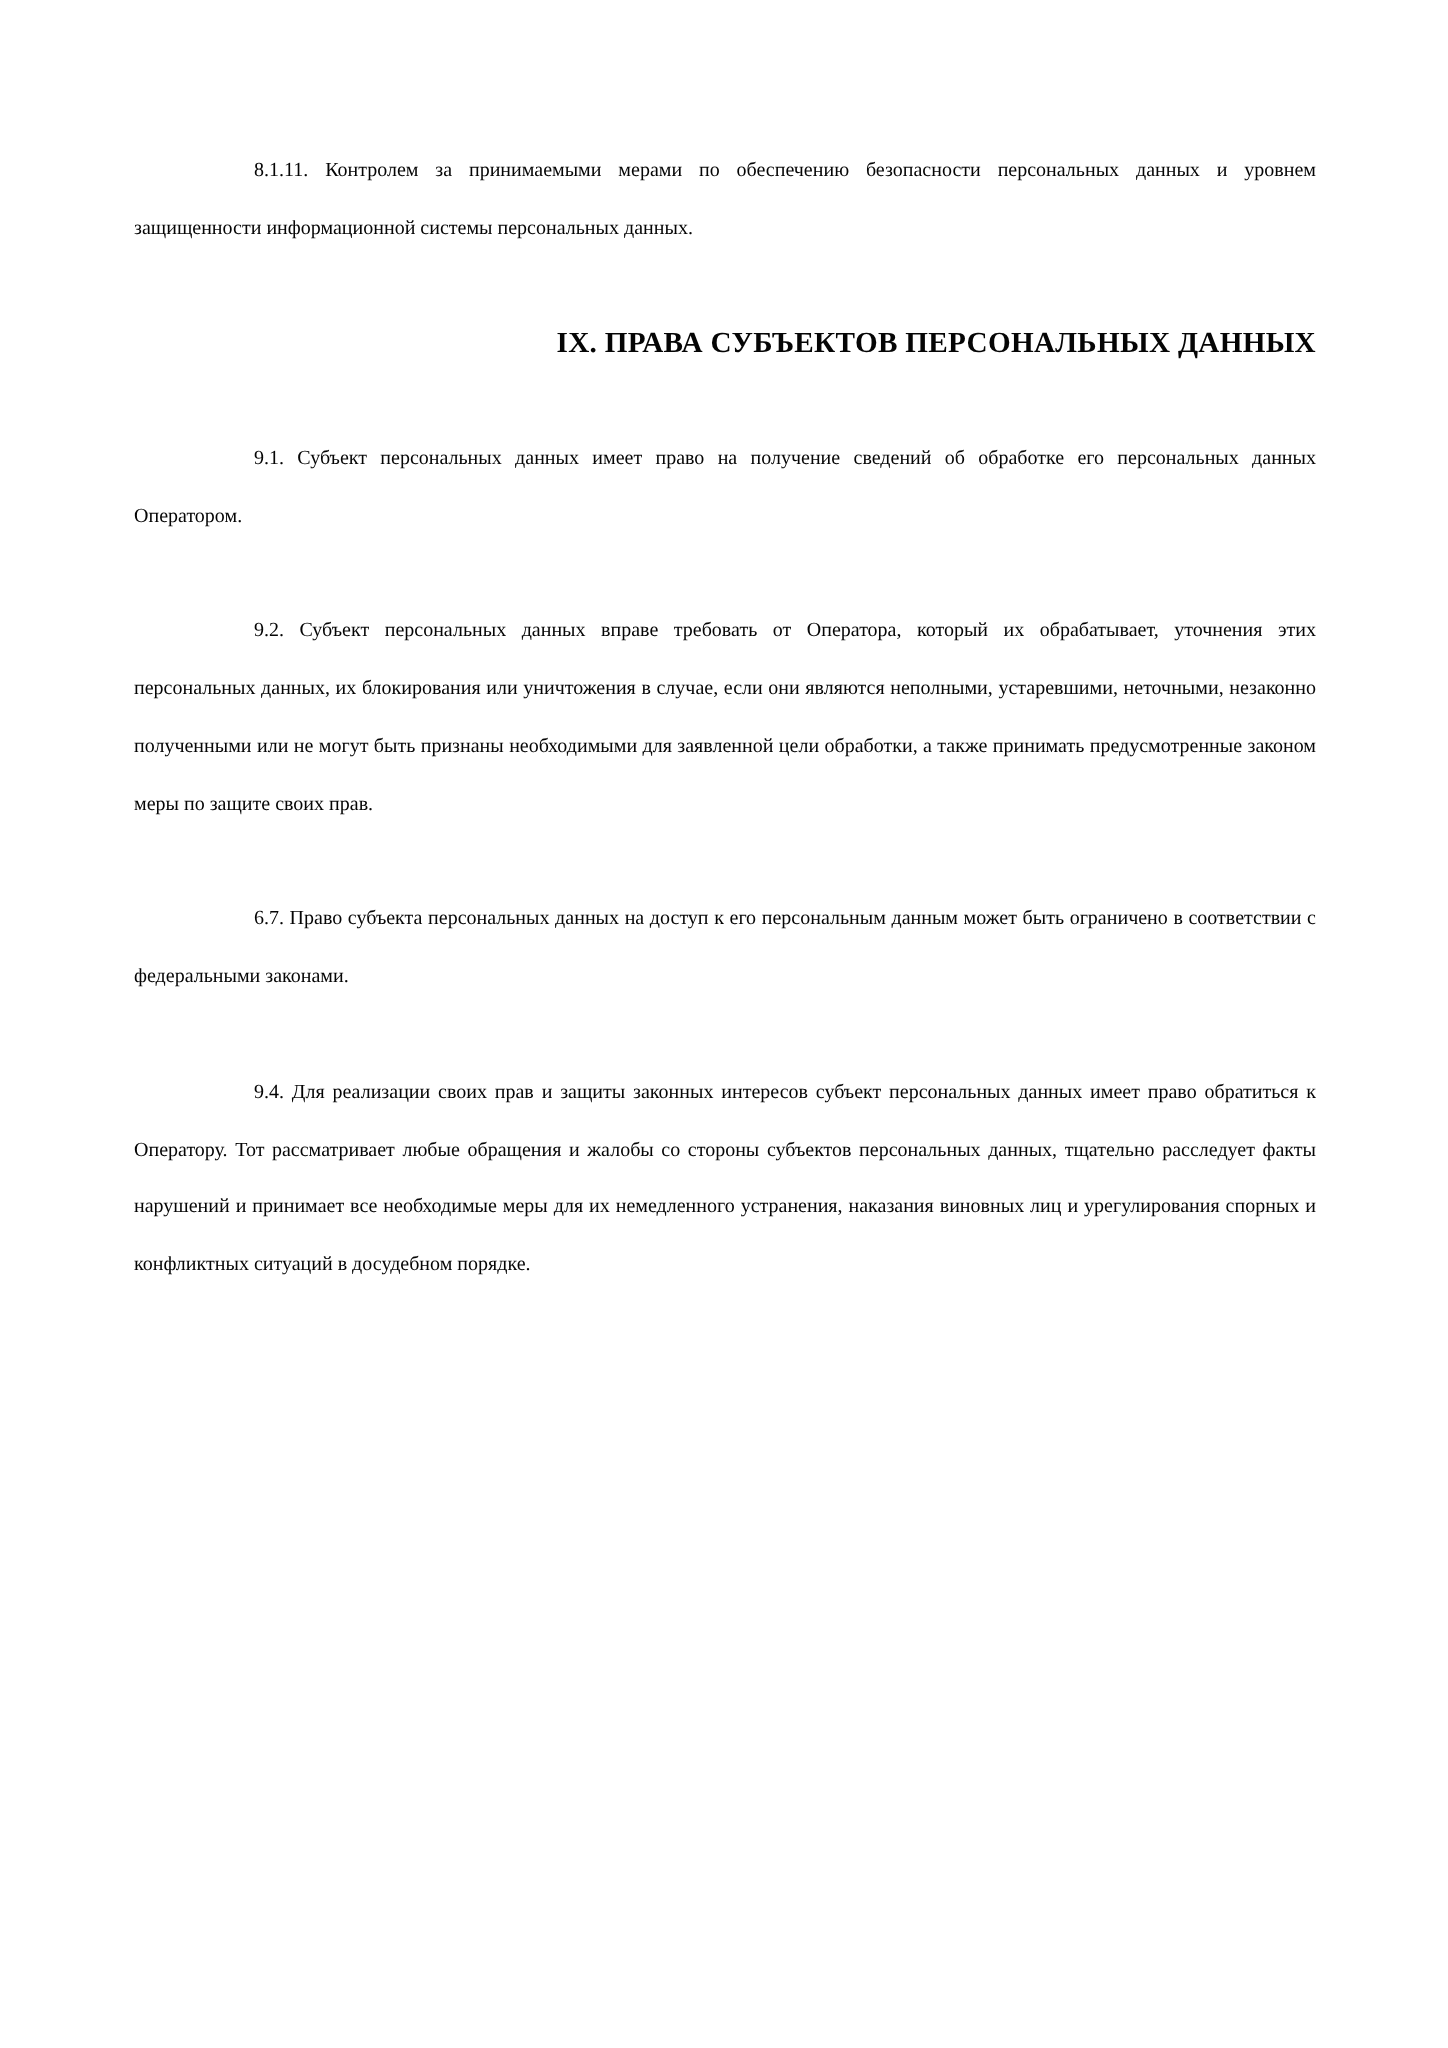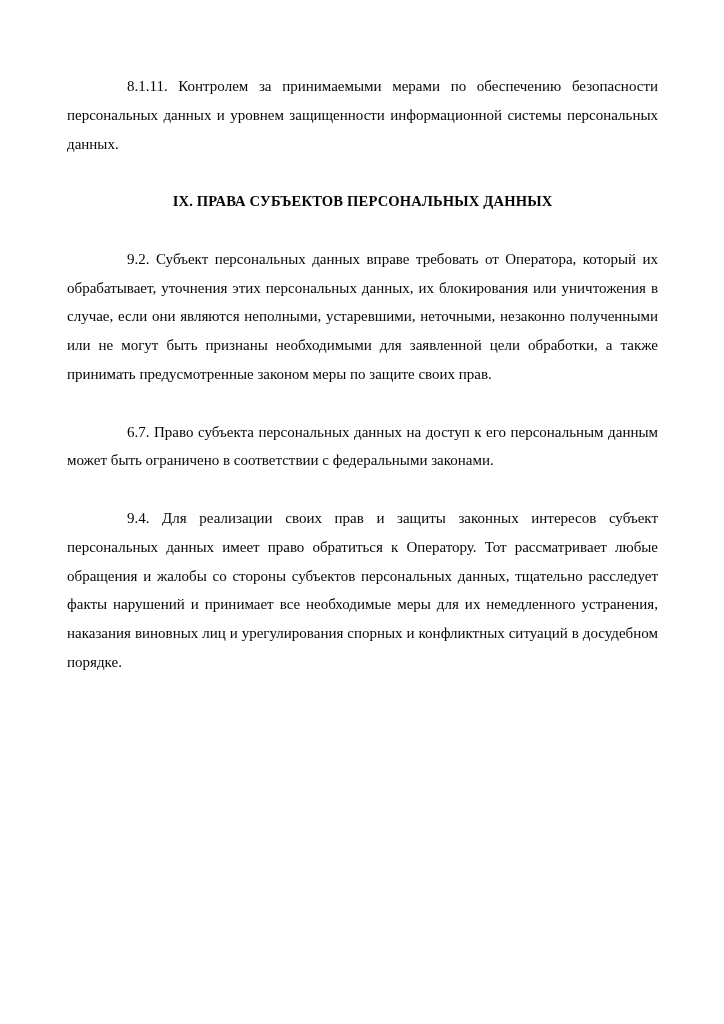--- a/index.html
+++ b/index.html
@@ -21,46 +21,47 @@
     width: 724px;
     height: 1024px;
     background: #ffffff;
     padding: 72px 66px 0 67px;
   }
   .doc-body {
     width: 591px;
   }
   p.para {
     margin: 0;
-    font-size: 15px;
+    font-size: 10px;
     line-height: 28.8px;
     text-align: justify;
     text-justify: inter-word;
     text-indent: 60px;
     hyphens: none;
   }
   p.para + p.para {
     margin-top: 28.8px;
   }
   h2.section-heading {
     margin: 28.8px 0 0 0;
     font-size: 14.6px;
     line-height: 28.8px;
     font-weight: bold;
-    text-align: center;
+    text-align: right;
     letter-spacing: 0.15px;
   }
   h2.section-heading + p.para {
     margin-top: 28.8px;
   }
 </style>
 </head>
 <body>
 
 <div class="page">
   <div class="doc-body">
       <p class="para">8.1.11. Контролем за принимаемыми мерами по обеспечению безопасности персональных данных и уровнем защищенности информационной системы персональных данных.</p>
       <h2 class="section-heading">IX. ПРАВА СУБЪЕКТОВ ПЕРСОНАЛЬНЫХ ДАННЫХ</h2>
+      <p class="para">9.1. Субъект персональных данных имеет право на получение сведений об обработке его персональных данных Оператором.</p>
       <p class="para">9.2. Субъект персональных данных вправе требовать от Оператора, который их обрабатывает, уточнения этих персональных данных, их блокирования или уничтожения в случае, если они являются неполными, устаревшими, неточными, незаконно полученными или не могут быть признаны необходимыми для заявленной цели обработки, а также принимать предусмотренные законом меры по защите своих прав.</p>
       <p class="para">6.7. Право субъекта персональных данных на доступ к его персональным данным может быть ограничено в соответствии с федеральными законами.</p>
       <p class="para">9.4. Для реализации своих прав и защиты законных интересов субъект персональных данных имеет право обратиться к Оператору. Тот рассматривает любые обращения и жалобы со стороны субъектов персональных данных, тщательно расследует факты нарушений и принимает все необходимые меры для их немедленного устранения, наказания виновных лиц и урегулирования спорных и конфликтных ситуаций в досудебном порядке.</p>
     </div>
 </div>
 
 </body></html>

